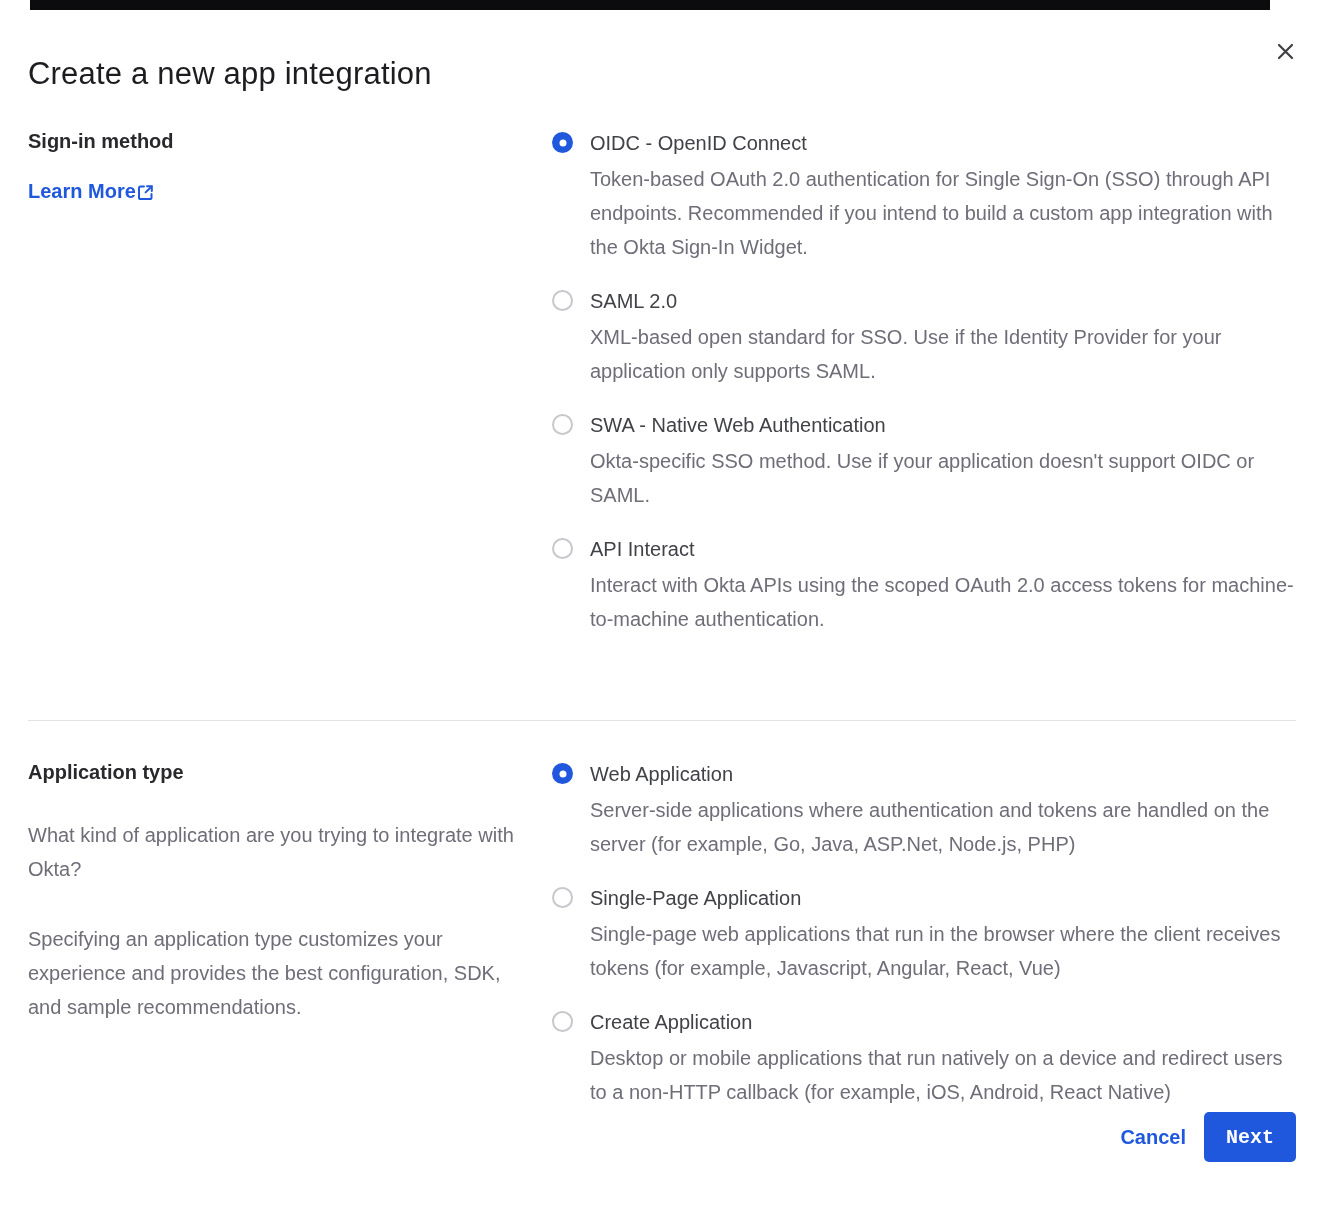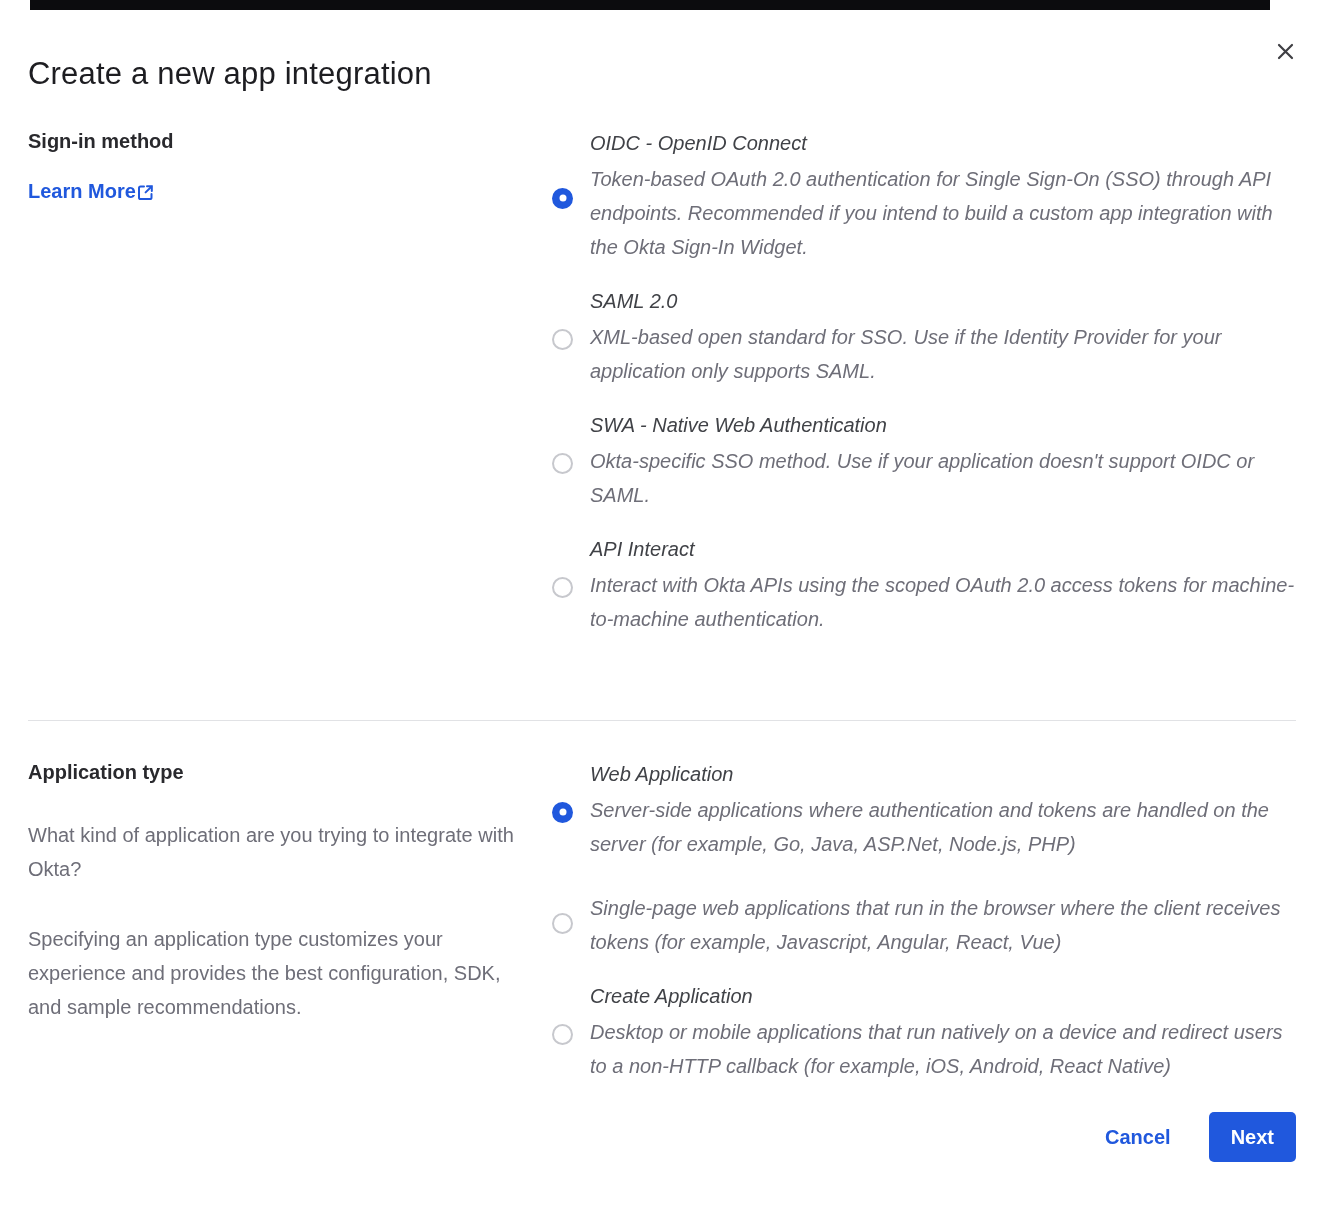--- a/index.html
+++ b/index.html
@@ -31,51 +31,51 @@
     display: inline-flex; align-items: center; 
     margin-top: 27px; font-size: 20px; font-weight: 700; color: #2058dd;
     text-decoration: none; cursor: pointer;
   }
   .learn-more svg { margin-top: 2px; }
   .intro-para {
     margin-top: 34px; font-size: 20px; line-height: 34px; color: #6e6e78;
   }
   .intro-para + .intro-para { margin-top: 36px; }
 
-  .option { display: flex; align-items: center; margin-bottom: 24px; cursor: pointer; font-style: italic; }
+  .option { display: flex; align-items: flex-start; margin-bottom: 24px; cursor: pointer; }
   .radio {
     flex: 0 0 21px; width: 21px; height: 21px; border-radius: 50%;
     border: 2px solid #c7c8cd; background: #fff; margin-top: 2px;
     position: relative;
   }
   .option.checked .radio { border: none; background: #2058dd; }
   .option.checked .radio::after {
     content: ""; position: absolute; left: 50%; top: 50%;
     width: 7px; height: 7px; border-radius: 50%; background: #fff;
     transform: translate(-50%, -50%);
   }
   .option-body { margin-left: 17px; }
   .option-label { font-size: 20px; color: #404247; line-height: 26px; }
   .option-desc { margin-top: 6px; font-size: 20px; line-height: 34px; color: #6e6e78; }
 
   .divider { border: none; border-top: 1px solid #e1e2e5; margin-top: 60px; }
   .row.second { margin-top: 40px; }
 
   .footer {
     position: absolute; right: 36px; top: 1112px;
-    display: flex; align-items: center; gap: 38px;
+    display: flex; align-items: center; gap: 18px;
   }
   .cancel-link {
     background: none; border: none; cursor: pointer;
     font-family: "Liberation Sans", sans-serif;
     font-size: 20px; font-weight: 700; color: #2058dd;
   }
   .next-btn {
     background: #2058dd; border: none; border-radius: 5px; cursor: pointer;
-    font-family: Liberation Sans, sans-serif;
+    font-family: Liberation Mono, monospace;
     color: #ffffff; font-size: 20px; font-weight: 700;
     padding: 13px 22px; min-width: 83px; height: 50px;
   }
 </style>
 </head>
 <body>
 
 <div class="top-bar"></div>
 
 <div class="dialog">
@@ -151,20 +151,21 @@
         <span class="radio" role="radio" aria-checked="true"></span>
         <div class="option-body">
           <div class="option-label">Web Application</div>
           <div class="option-desc">Server-side applications where authentication and tokens are handled on the server (for example, Go, Java, ASP.Net, Node.js, PHP)</div>
         </div>
       </div>
 
       <div class="option">
         <span class="radio" role="radio" aria-checked="false"></span>
         <div class="option-body">
+          <div class="option-label">Single-Page Application</div>
           <div class="option-desc">Single-page web applications that run in the browser where the client receives tokens (for example, Javascript, Angular, React, Vue)</div>
         </div>
       </div>
 
       <div class="option">
         <span class="radio" role="radio" aria-checked="false"></span>
         <div class="option-body">
           <div class="option-label">Create Application</div>
           <div class="option-desc">Desktop or mobile applications that run natively on a device and redirect users to a non-HTTP callback (for example, iOS, Android, React Native)</div>
         </div>

